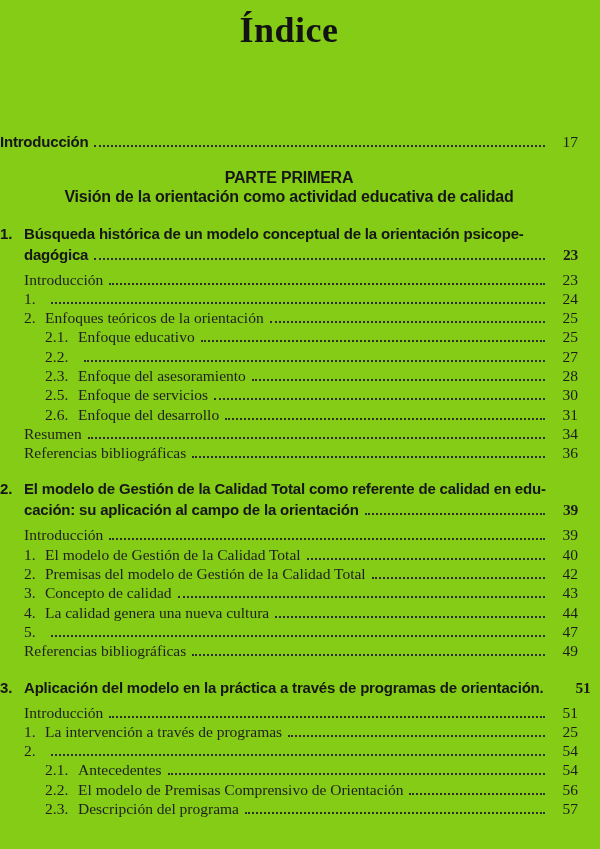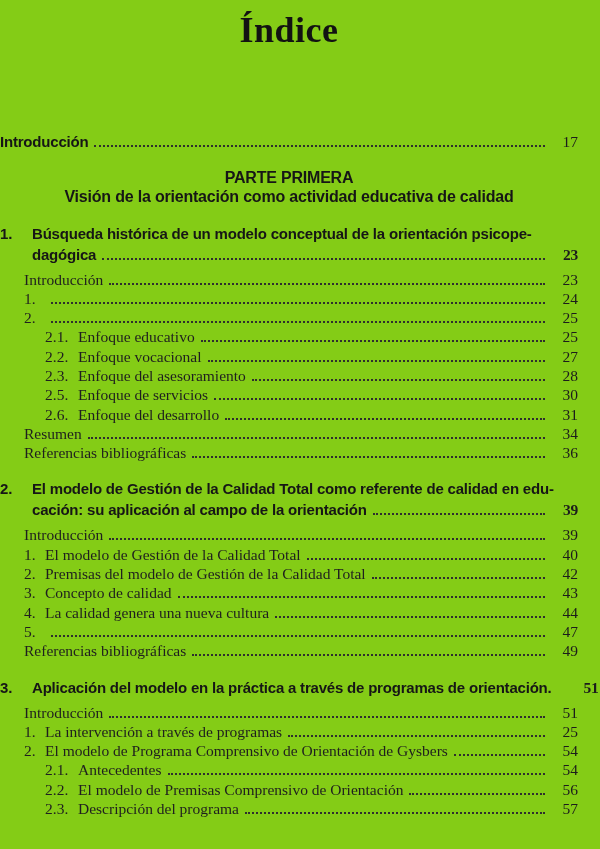--- a/index.html
+++ b/index.html
@@ -64,21 +64,21 @@
   }
   .chapter { margin-top: 16px; }
   .ch-row {
     display: flex;
     align-items: baseline;
     font-size: 15px;
     line-height: 21px;
   }
   .ch-num { flex: 0 0 24px; }
   .ch-indent { flex: 0 0 24px; }
-  .ch-text { white-space: nowrap; margin-left: 8px; }
+  .ch-text { white-space: nowrap; }
   .entries { margin-top: 5px; }
   .entry {
     font-size: 15.5px;
     line-height: 19.3px;
   }
   .entry .num { flex: 0 0 auto; }
   .entry.l0 { padding-left: 24px; }
   .entry.l1 { padding-left: 24px; }
   .entry.l1 .num { width: 21px; }
   .entry.l2 { padding-left: 45px; }
@@ -121,32 +121,32 @@
             <span class="leader"></span>
             <span class="page-num">23</span>
           </div>
           <div class="row entry l1">
             <span class="num">1.</span>
             <span class="leader"></span>
             <span class="page-num">24</span>
           </div>
           <div class="row entry l1">
             <span class="num">2.</span>
+            <span class="label">Enfoques teóricos de la orientación</span>
             <span class="leader"></span>
             <span class="page-num">25</span>
           </div>
           <div class="row entry l2">
             <span class="num">2.1.</span>
             <span class="label">Enfoque educativo</span>
             <span class="leader"></span>
             <span class="page-num">25</span>
           </div>
           <div class="row entry l2">
             <span class="num">2.2.</span>
-            <span class="label">Enfoque vocacional</span>
             <span class="leader"></span>
             <span class="page-num">27</span>
           </div>
           <div class="row entry l2">
             <span class="num">2.3.</span>
             <span class="label">Enfoque del asesoramiento</span>
             <span class="leader"></span>
             <span class="page-num">28</span>
           </div>
           <div class="row entry l2">
@@ -240,21 +240,20 @@
             <span class="page-num">51</span>
           </div>
           <div class="row entry l1">
             <span class="num">1.</span>
             <span class="label">La intervención a través de programas</span>
             <span class="leader"></span>
             <span class="page-num">25</span>
           </div>
           <div class="row entry l1">
             <span class="num">2.</span>
-            <span class="label">El modelo de Programa Comprensivo de Orientación de Gysbers</span>
             <span class="leader"></span>
             <span class="page-num">54</span>
           </div>
           <div class="row entry l2">
             <span class="num">2.1.</span>
             <span class="label">Antecedentes</span>
             <span class="leader"></span>
             <span class="page-num">54</span>
           </div>
           <div class="row entry l2">

